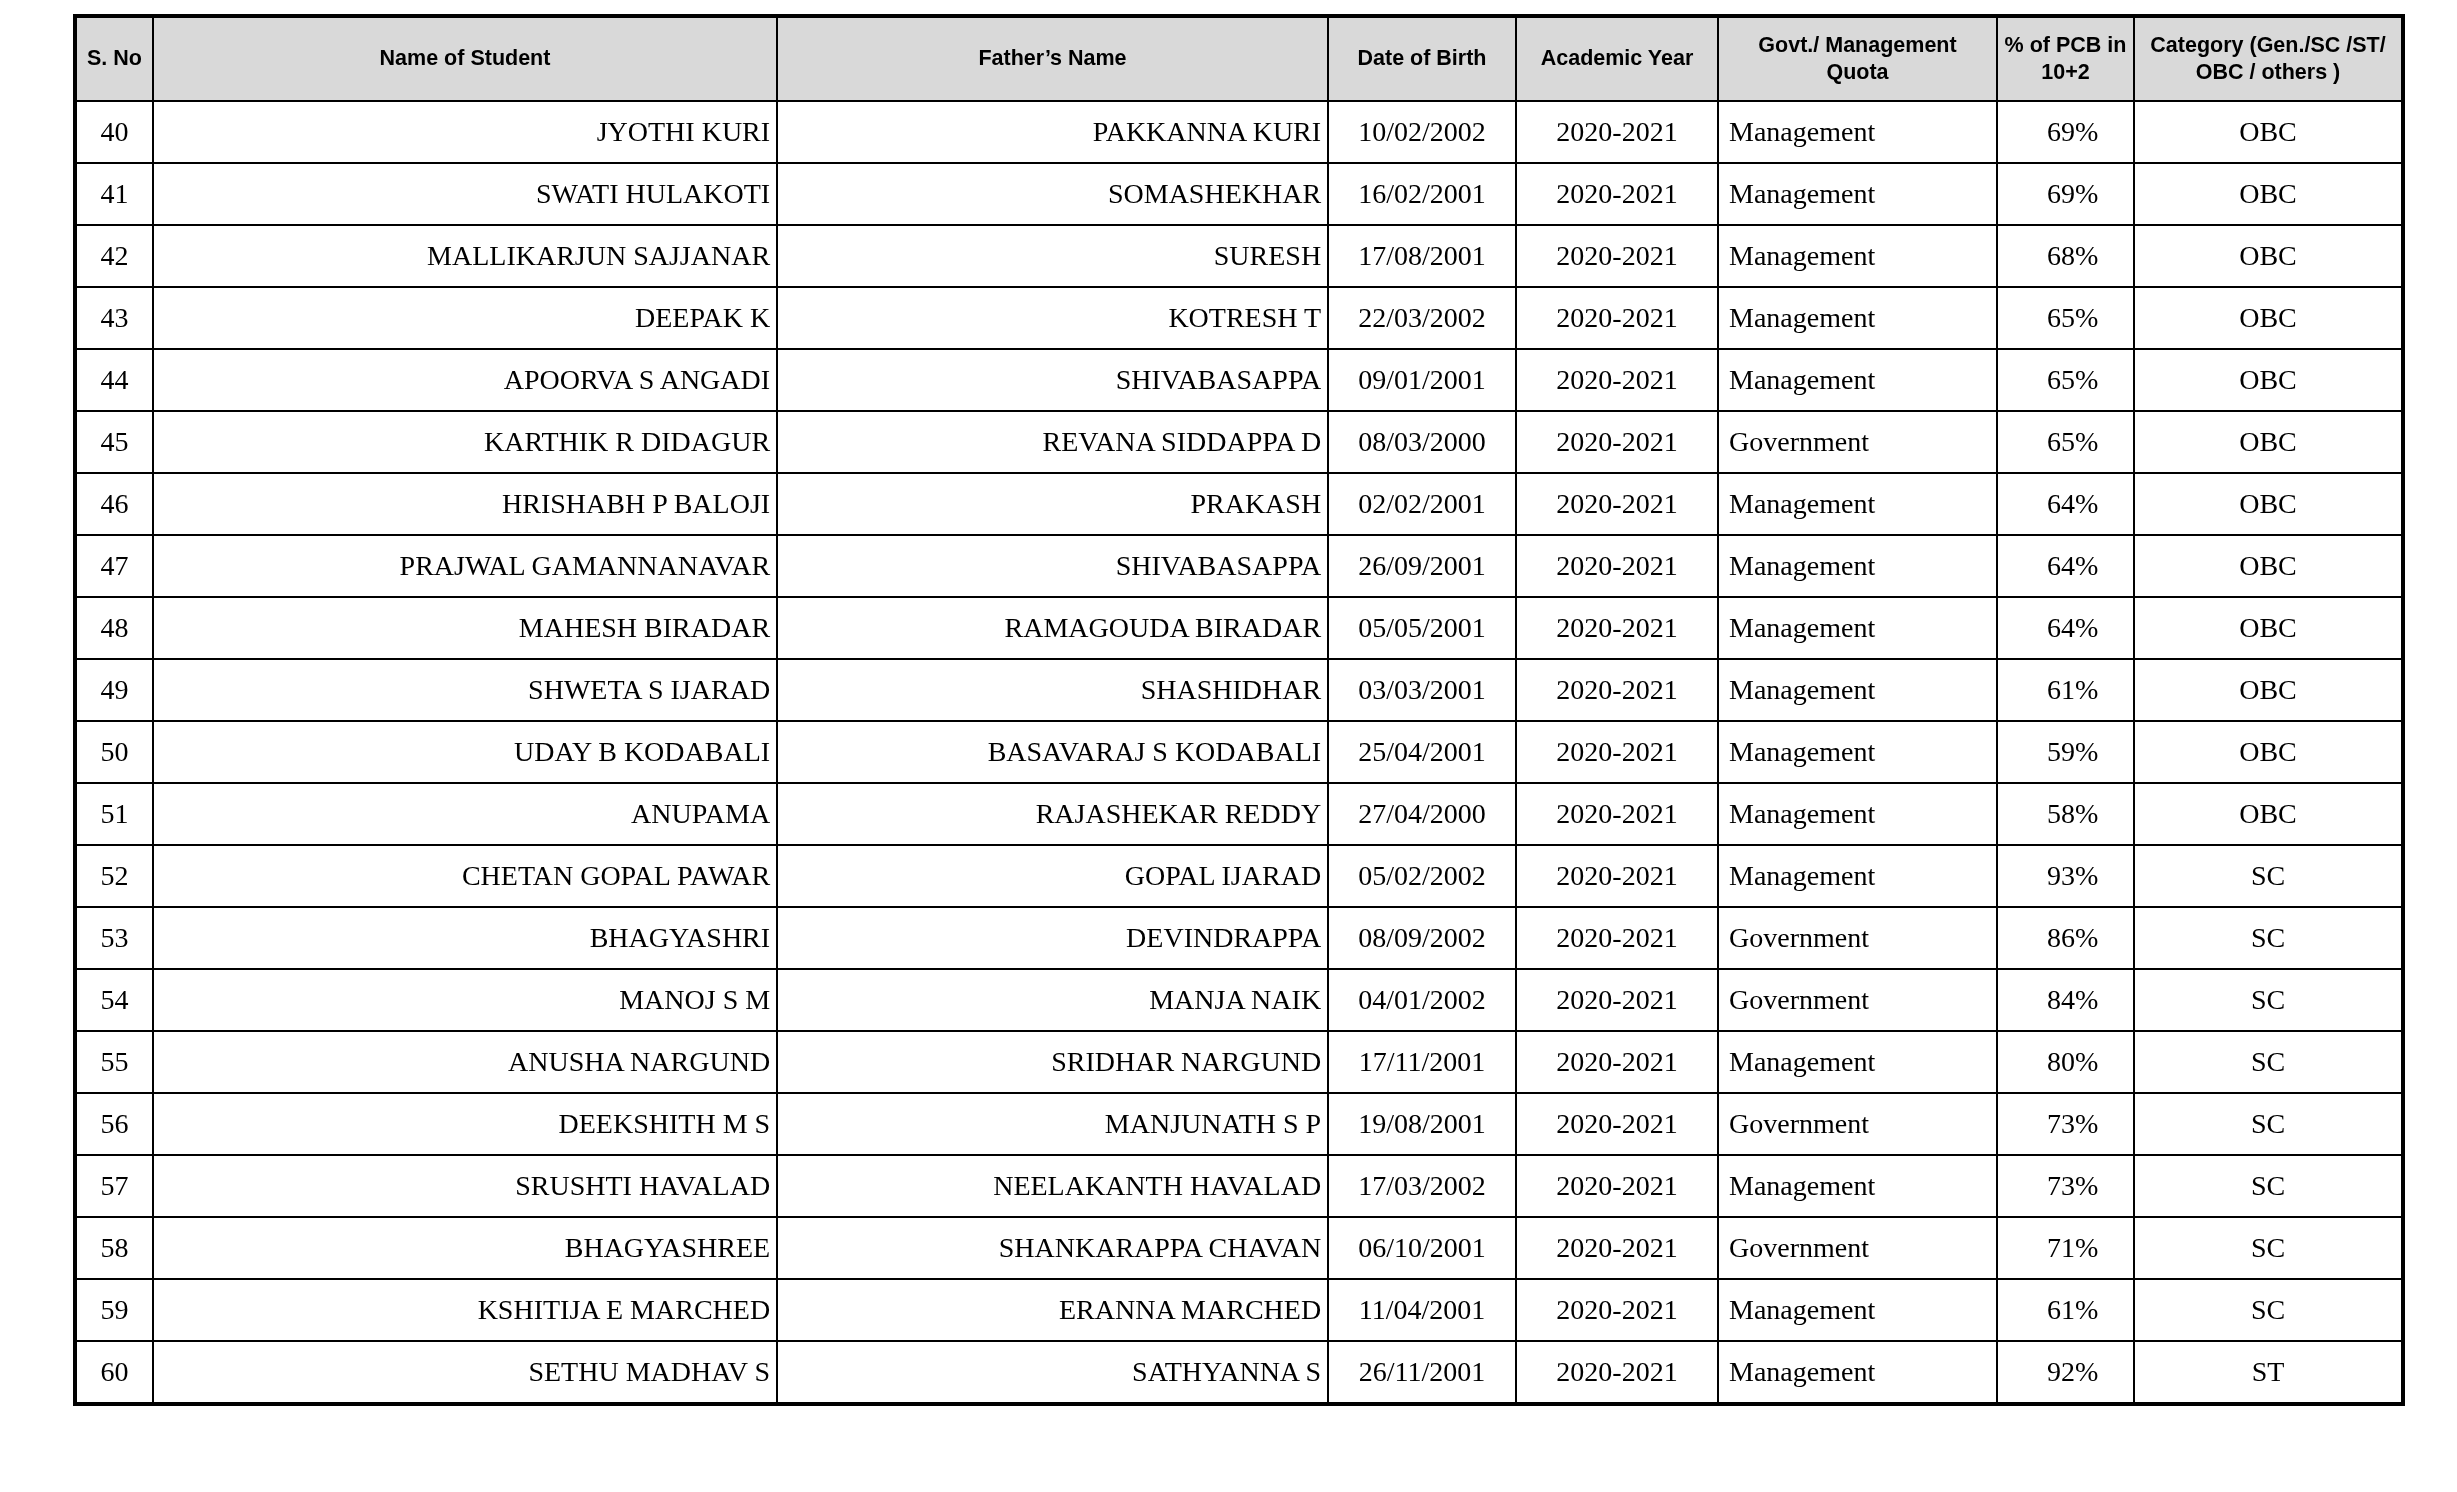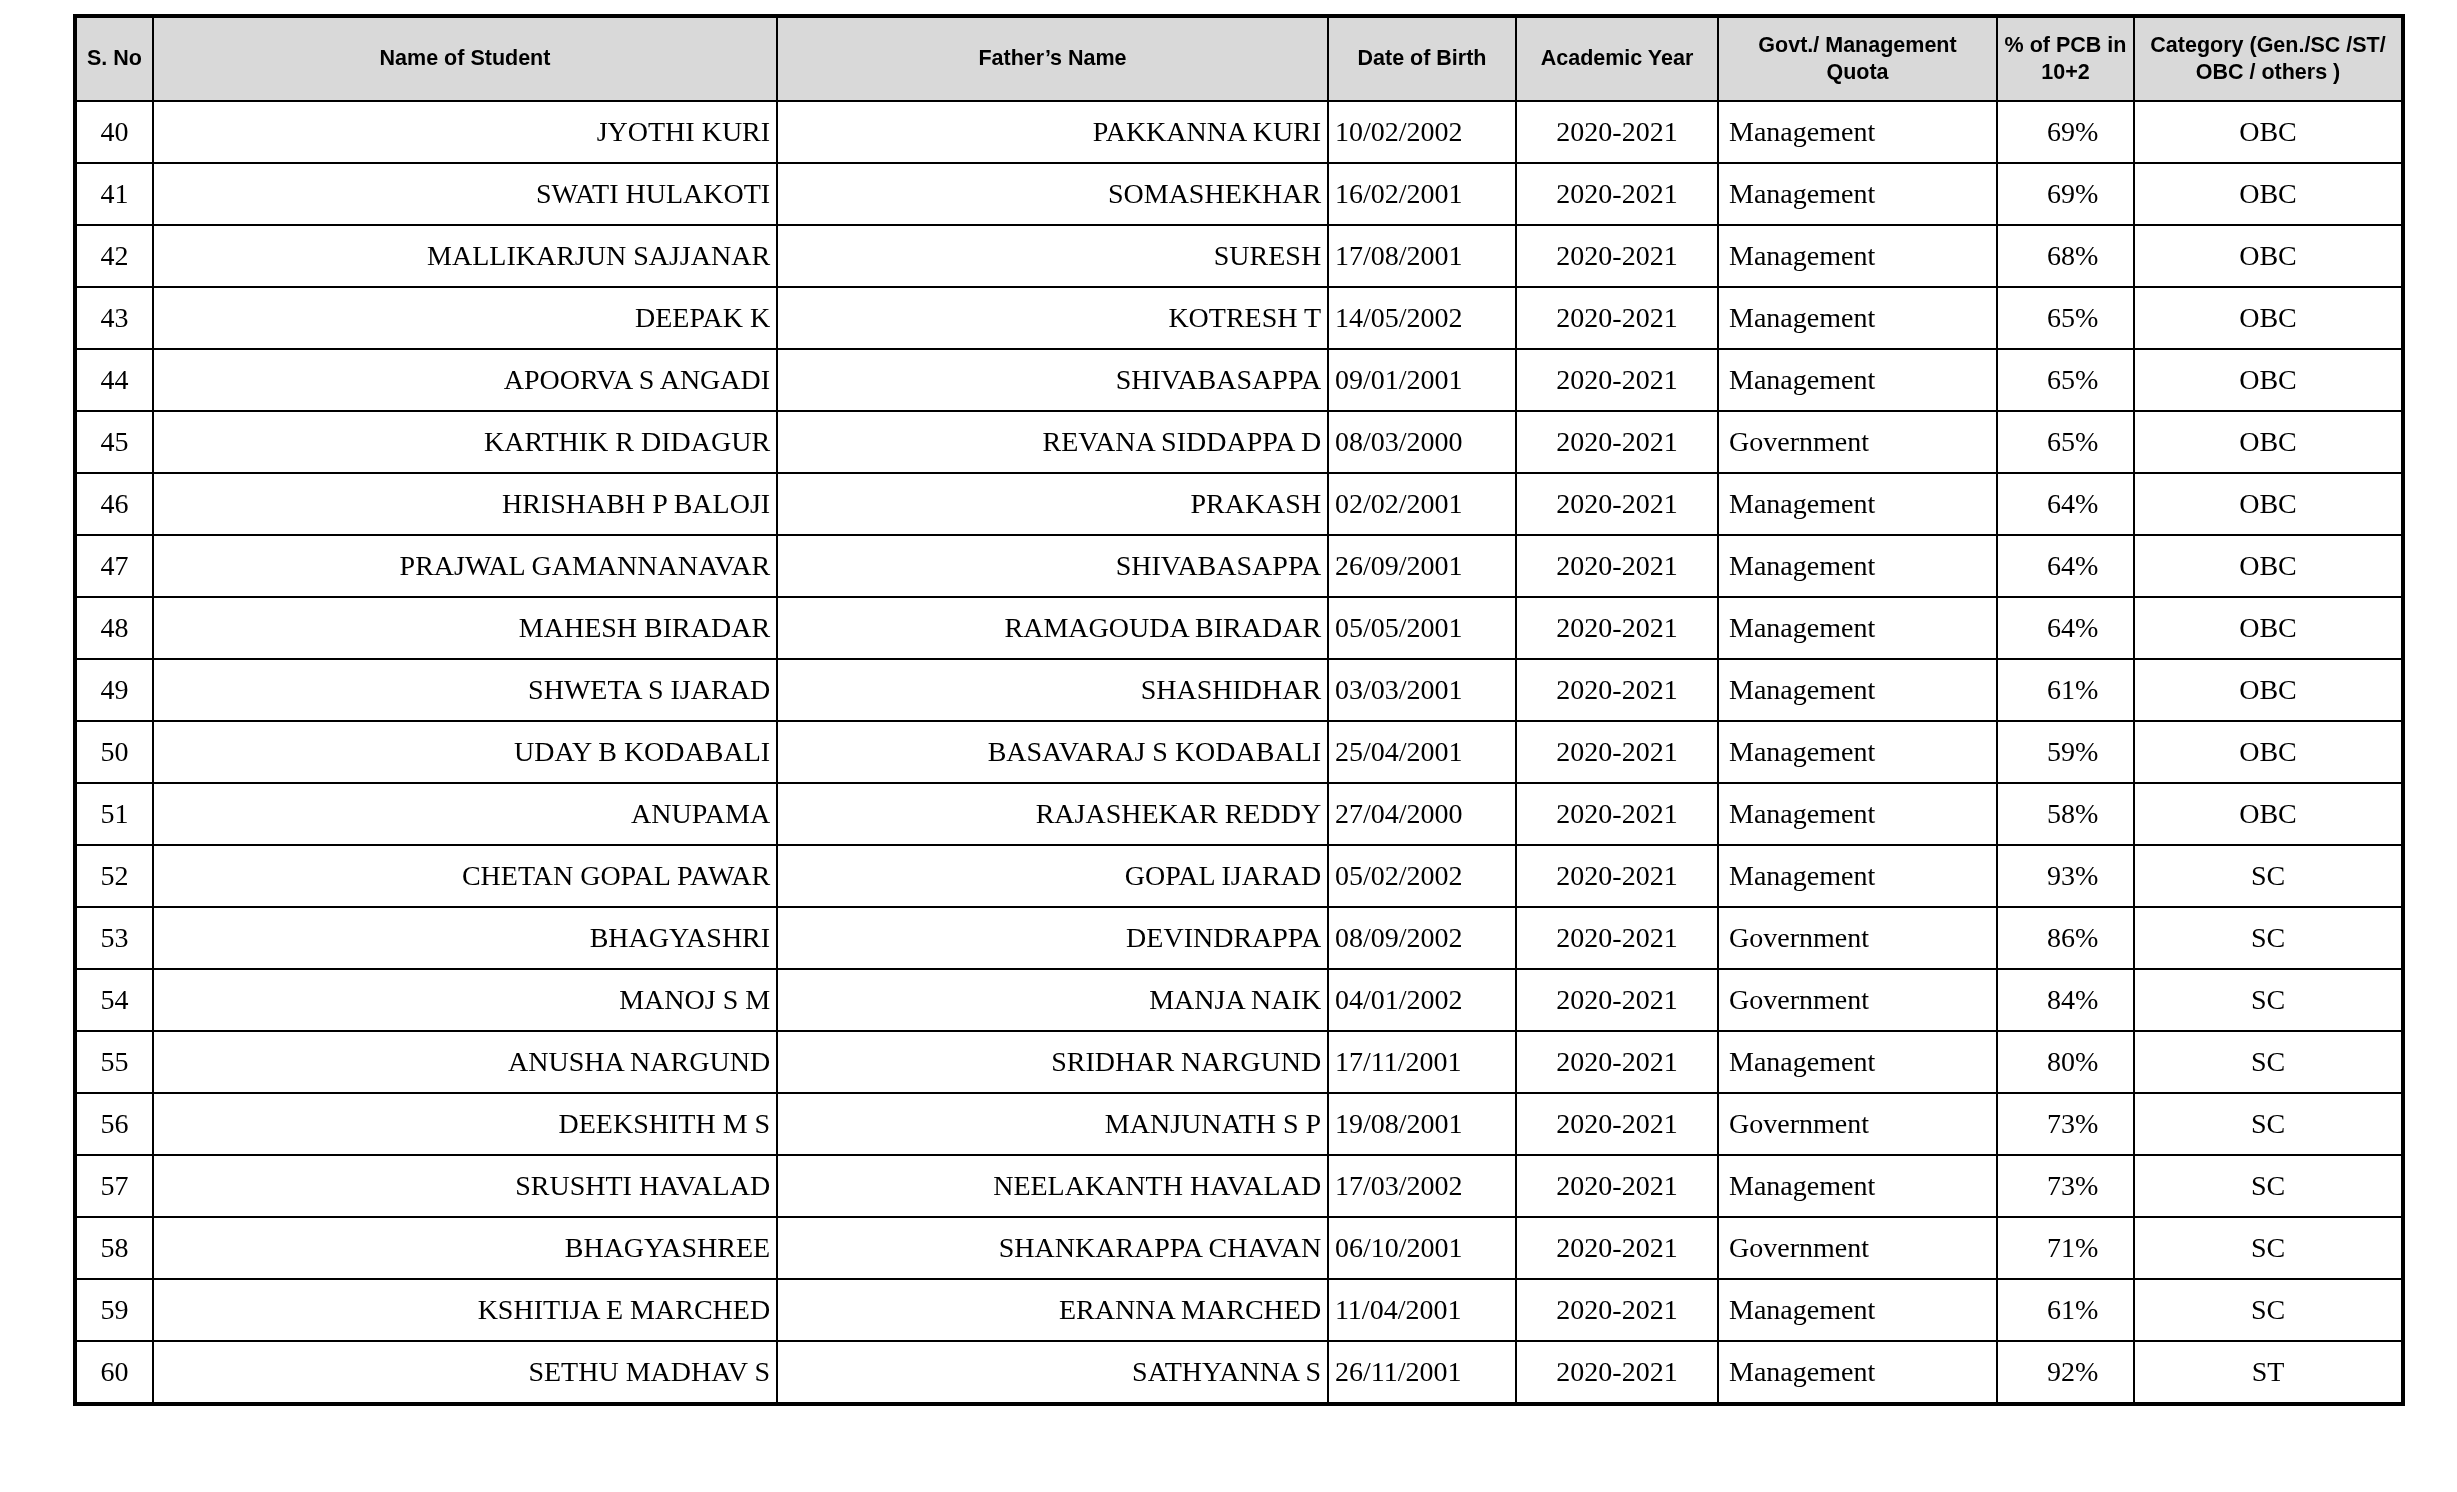--- a/index.html
+++ b/index.html
@@ -52,21 +52,21 @@
   }
   td {
     height: 60px;
     font-size: 28px;
     padding: 0 5.9px;
     background: #ffffff;
   }
   td.cell-sno      { text-align: center; }
   td.cell-name     { text-align: right; white-space: pre-wrap; padding-left: 7.8px; margin-top: 29px; }
   td.cell-father   { text-align: right; white-space: pre-wrap; padding-left: 7.8px; }
-  td.cell-dob      { }
+  td.cell-dob      { text-align: center; }
   td.cell-ay       { text-align: center; }
   td.cell-quota    { text-align: left; padding-left: 10px; }
   td.cell-pcb      { text-align: center; padding-right: 9.8px; padding-left: 24px; }
   td.cell-category { text-align: center; }
 </style>
 </head>
 <body>
 
 <div class="sheet">
   <table class="student-table">
@@ -120,21 +120,21 @@
     <td class="cell-dob">17/08/2001</td>
     <td class="cell-ay">2020-2021</td>
     <td class="cell-quota">Management</td>
     <td class="cell-pcb">68%</td>
     <td class="cell-category">OBC</td>
   </tr>
         <tr>
     <td class="cell-sno">43</td>
     <td class="cell-name">DEEPAK K</td>
     <td class="cell-father">KOTRESH T</td>
-    <td class="cell-dob">14/05/2002</td>
+    <td class="cell-dob">22/03/2002</td>
     <td class="cell-ay">2020-2021</td>
     <td class="cell-quota">Management</td>
     <td class="cell-pcb">65%</td>
     <td class="cell-category">OBC</td>
   </tr>
         <tr>
     <td class="cell-sno">44</td>
     <td class="cell-name">APOORVA S ANGADI</td>
     <td class="cell-father">SHIVABASAPPA</td>
     <td class="cell-dob">09/01/2001</td>

